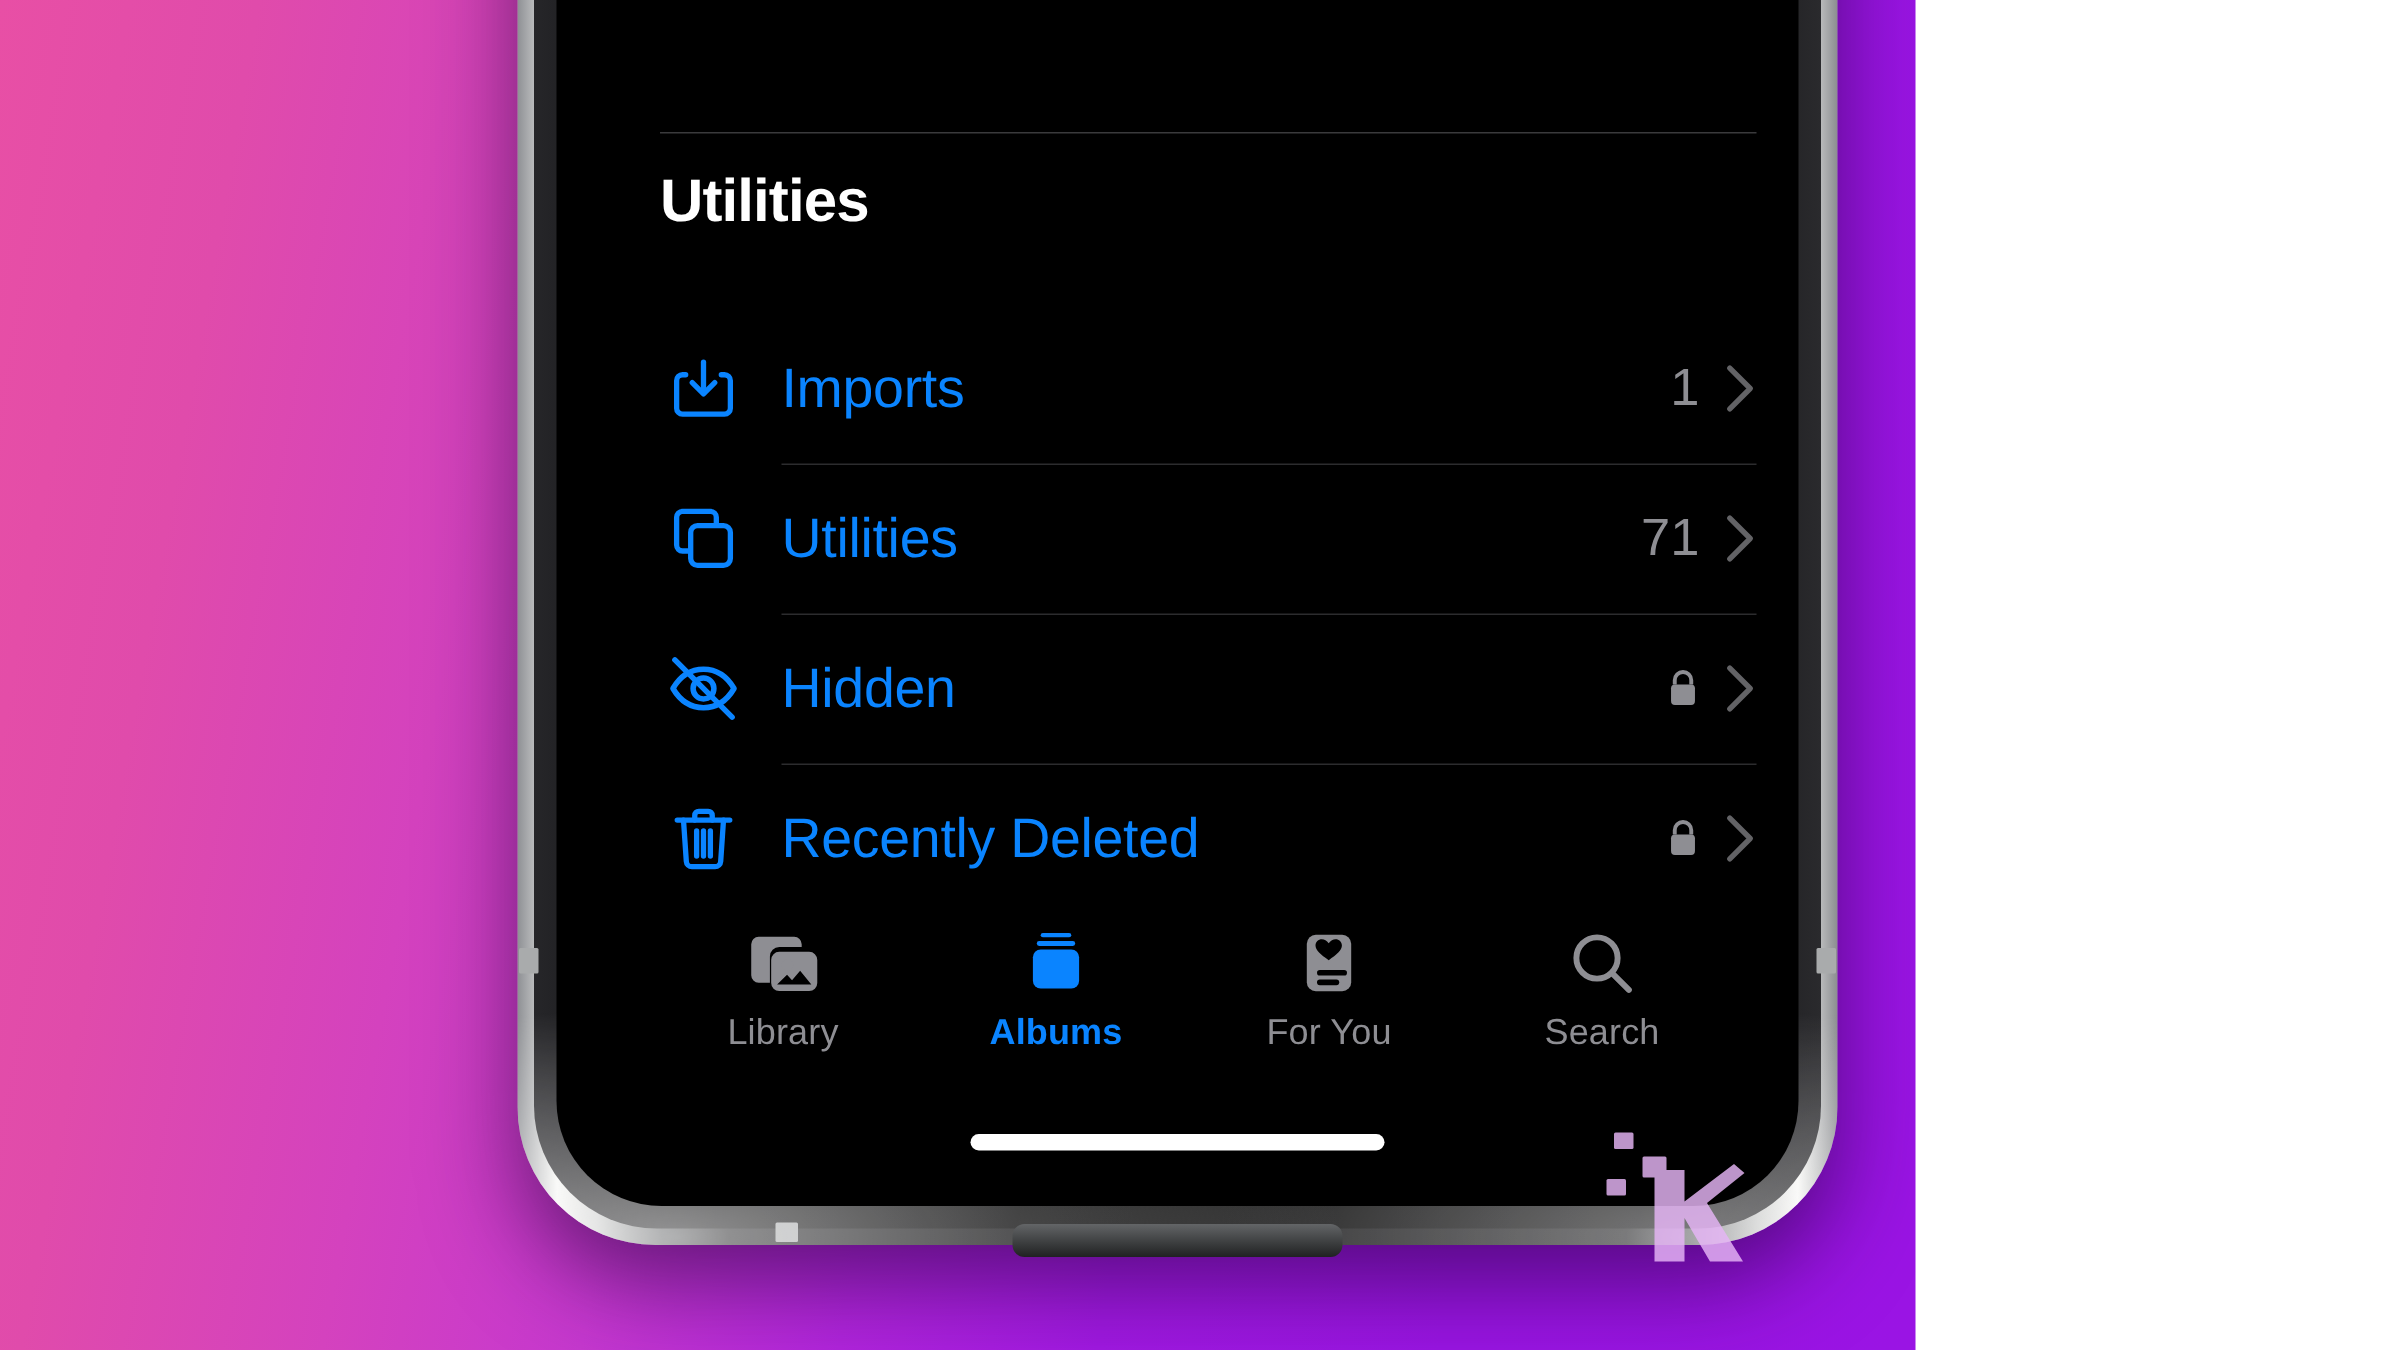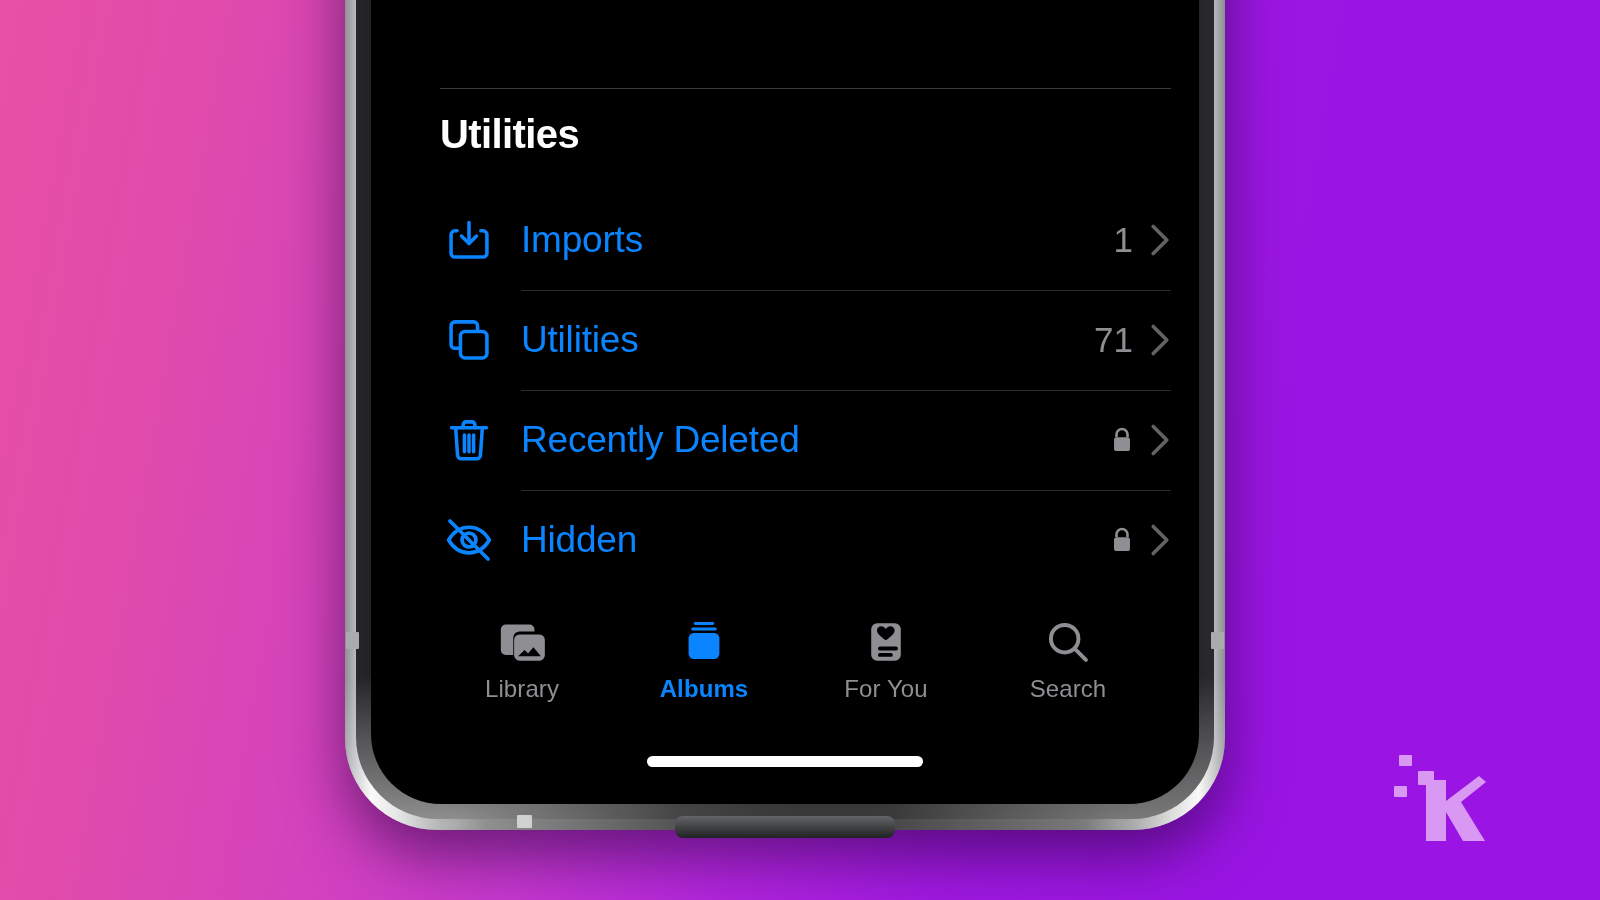--- a/index.html
+++ b/index.html
@@ -7,21 +7,21 @@
   html, body {
     width: 1600px;
     height: 900px;
     overflow: hidden;
     font-family: "Liberation Sans", sans-serif;
   }
 
   
   #stage {
     position: relative;
-    width: 1600px;
+    width: 1277px;
     height: 900px;
     background: linear-gradient(100deg,
         #e84fa5 0%,
         #e04bab 12%,
         #d442be 26%,
         #c638cf 38%,
         #b225dd 50%,
         #a119e2 62%,
         #9a15e3 78%,
         #9a14e4 100%);
@@ -126,21 +126,21 @@
     font-size: 40px;
     font-weight: bold;
     letter-spacing: -0.6px;
   }
 
   
   #rows {
     position: absolute;
     left: 69px;
     right: 28px;
-    top: 724px;
+    top: 743px;
   }
   .row {
     position: relative;
     height: 100px;
     display: flex;
     align-items: center;
   }
   .row-sep {
     position: absolute;
     left: 81px;
@@ -270,20 +270,41 @@
             <span class="row-sep"></span>
             <span class="row-icon">
               <svg viewBox="0 0 24 24" width="50" height="50" fill="none" stroke="currentColor" stroke-width="1.7" stroke-linecap="round" stroke-linejoin="round">
                 <path d="M16.1 7.4 V5.2 A1.9 1.9 0 0 0 14.2 3.3 H5.3 A1.9 1.9 0 0 0 3.4 5.2 V14.1 A1.9 1.9 0 0 0 5.3 16 H7.6"></path>
                 <rect x="7.9" y="7.9" width="12.7" height="12.7" rx="2.2"></rect>
               </svg>
             </span>
             <span class="row-label">Utilities</span>
             <span class="row-right">
               <span class="row-count">71</span>
+              <svg class="row-chevron" viewBox="0 0 12 20" fill="none" stroke="currentColor" stroke-width="2.1" stroke-linecap="round" stroke-linejoin="round">
+                <path d="M2 2 L10 10 L2 18"></path>
+              </svg>
+            </span>
+          </div>
+
+          <div class="row">
+            <span class="row-sep"></span>
+            <span class="row-icon">
+              <svg viewBox="0 0 24 24" width="52" height="52" fill="none" stroke="currentColor" stroke-width="1.7" stroke-linecap="round" stroke-linejoin="round">
+                <path d="M2.6 12 C4.9 8.1 8.3 6.1 12 6.1 C15.7 6.1 19.1 8.1 21.4 12 C19.1 15.9 15.7 17.9 12 17.9 C8.3 17.9 4.9 15.9 2.6 12 Z"></path>
+                <circle cx="12" cy="12" r="3.2"></circle>
+                <path d="M3.2 3.2 L20.8 20.8"></path>
+              </svg>
+            </span>
+            <span class="row-label">Hidden</span>
+            <span class="row-right">
+              <svg class="row-lock" viewBox="0 0 16 20" fill="#8e8e93">
+                <path d="M4 8 V6 a4 4 0 0 1 8 0 V8" fill="none" stroke="#8e8e93" stroke-width="1.9"></path>
+                <rect x="2.2" y="8" width="11.6" height="10" rx="1.9"></rect>
+              </svg>
               <svg class="row-chevron" viewBox="0 0 12 20" fill="none" stroke="currentColor" stroke-width="2.1" stroke-linecap="round" stroke-linejoin="round">
                 <path d="M2 2 L10 10 L2 18"></path>
               </svg>
             </span>
           </div>
 
           <div class="row">
             <span class="row-sep"></span>
             <span class="row-icon">
               <svg viewBox="0 0 24 24" width="50" height="50" fill="none" stroke="currentColor" stroke-width="1.7" stroke-linecap="round" stroke-linejoin="round">
@@ -300,41 +321,20 @@
               <svg class="row-lock" viewBox="0 0 16 20" fill="#8e8e93">
                 <path d="M4 8 V6 a4 4 0 0 1 8 0 V8" fill="none" stroke="#8e8e93" stroke-width="1.9"></path>
                 <rect x="2.2" y="8" width="11.6" height="10" rx="1.9"></rect>
               </svg>
               <svg class="row-chevron" viewBox="0 0 12 20" fill="none" stroke="currentColor" stroke-width="2.1" stroke-linecap="round" stroke-linejoin="round">
                 <path d="M2 2 L10 10 L2 18"></path>
               </svg>
             </span>
           </div>
 
-          <div class="row">
-            <span class="row-sep"></span>
-            <span class="row-icon">
-              <svg viewBox="0 0 24 24" width="52" height="52" fill="none" stroke="currentColor" stroke-width="1.7" stroke-linecap="round" stroke-linejoin="round">
-                <path d="M2.6 12 C4.9 8.1 8.3 6.1 12 6.1 C15.7 6.1 19.1 8.1 21.4 12 C19.1 15.9 15.7 17.9 12 17.9 C8.3 17.9 4.9 15.9 2.6 12 Z"></path>
-                <circle cx="12" cy="12" r="3.2"></circle>
-                <path d="M3.2 3.2 L20.8 20.8"></path>
-              </svg>
-            </span>
-            <span class="row-label">Hidden</span>
-            <span class="row-right">
-              <svg class="row-lock" viewBox="0 0 16 20" fill="#8e8e93">
-                <path d="M4 8 V6 a4 4 0 0 1 8 0 V8" fill="none" stroke="#8e8e93" stroke-width="1.9"></path>
-                <rect x="2.2" y="8" width="11.6" height="10" rx="1.9"></rect>
-              </svg>
-              <svg class="row-chevron" viewBox="0 0 12 20" fill="none" stroke="currentColor" stroke-width="2.1" stroke-linecap="round" stroke-linejoin="round">
-                <path d="M2 2 L10 10 L2 18"></path>
-              </svg>
-            </span>
-          </div>
-
         </div>
 
         <nav id="tabbar">
 
           <div class="tab">
             <span class="tab-icon">
               <svg viewBox="0 0 26 24" width="54" height="50" fill="currentColor">
                 <path d="M5.2 3.6 h11.4 a2.4 2.4 0 0 1 2.4 2.4 v0.9 h-7.2 a3 3 0 0 0 -3 3 v8.4 h-3.6 a2.4 2.4 0 0 1 -2.4 -2.4 V6 a2.4 2.4 0 0 1 2.4 -2.4 z"></path>
                 <path d="M11.8 8.4 h9.6 a2.6 2.6 0 0 1 2.6 2.6 v7.4 a2.6 2.6 0 0 1 -2.6 2.6 h-9.6 a2.6 2.6 0 0 1 -2.6 -2.6 v-7.4 a2.6 2.6 0 0 1 2.6 -2.6 z M11.1 18.9 h11 l-3.6 -4.4 -2.6 3 -1.6 -1.7 z"></path>
                 <circle cx="14.4" cy="12.6" r="1.85"></circle>

